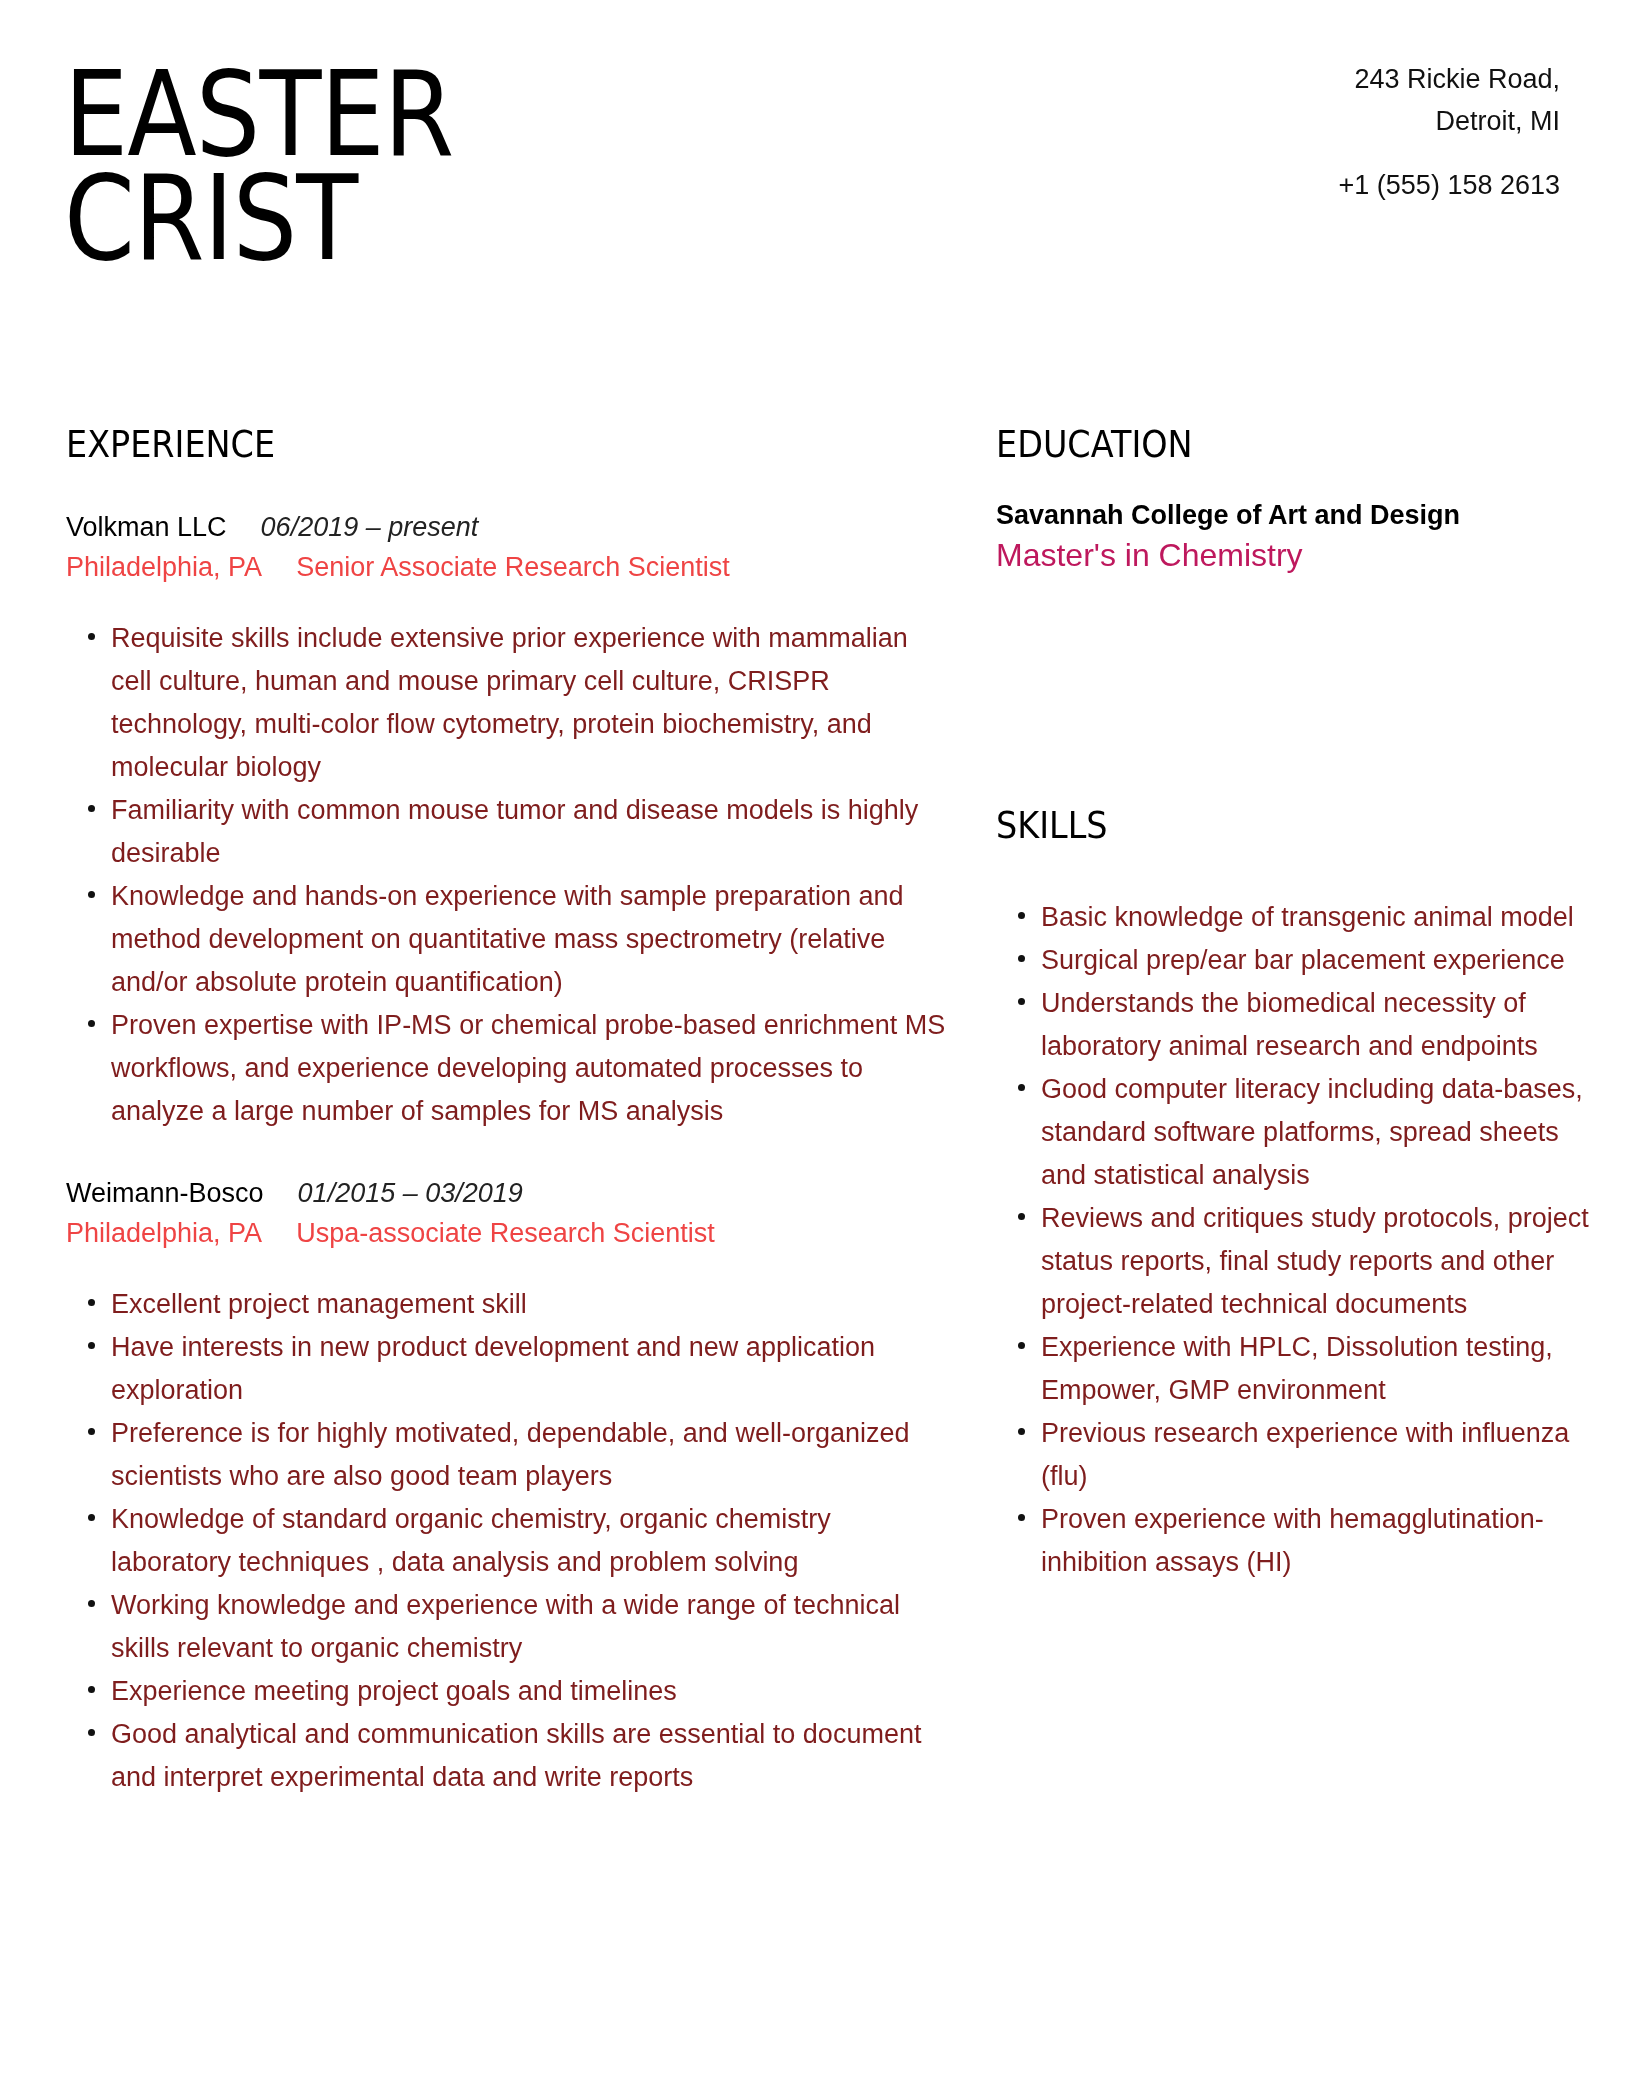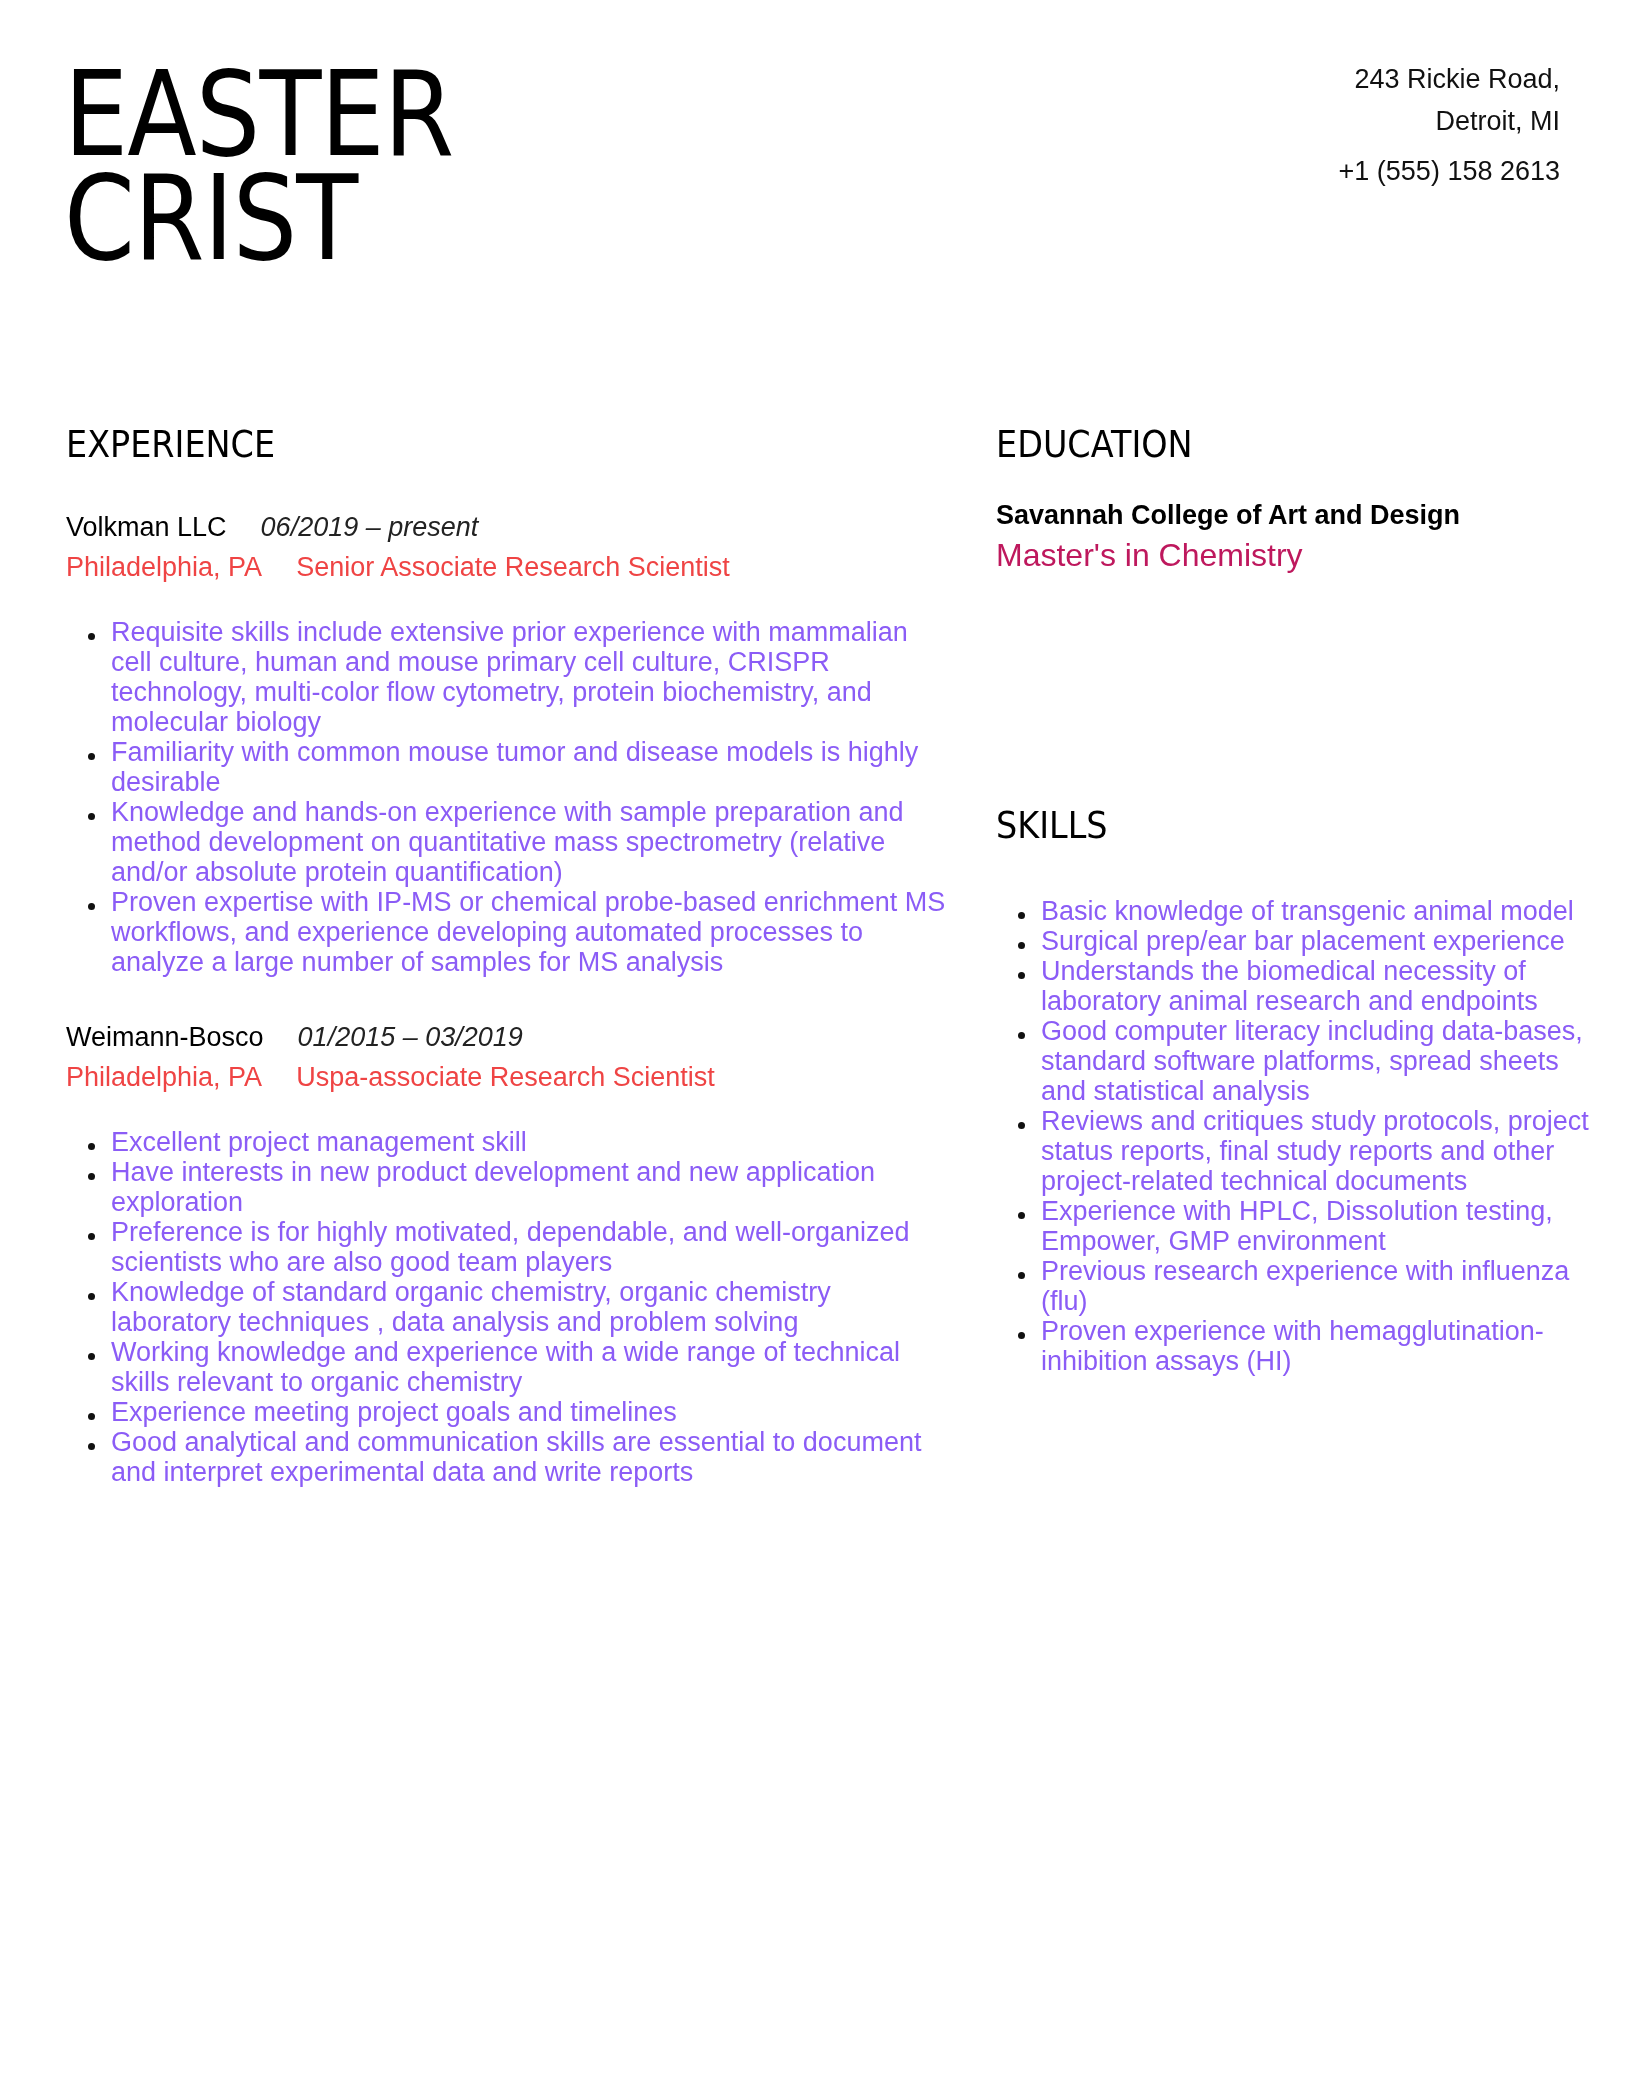--- a/index.html
+++ b/index.html
@@ -10,21 +10,21 @@
     position: absolute; left: 64px; top: 62px;
     font-family: "DejaVu Sans", "Liberation Sans", sans-serif;
     font-size: 118px; line-height: 104px; font-weight: 400;
     letter-spacing: -1px; transform: scaleX(0.86); transform-origin: left top;
     color: #000;
   }
   .contact {
     position: absolute; right: 72px; top: 58px; text-align: right;
     font-size: 27px; line-height: 42px; color: #111;
   }
-  .contact .phone { margin-top: 8px; }
+  .contact .phone { margin-top: 22px; }
 
   .col { position: absolute; top: 421px; }
   .col-left { left: 66px; width: 880px; }
   .col-right { left: 996px; width: 580px; }
 
   .section-title {
     font-family: "DejaVu Sans", "Liberation Sans", sans-serif;
     font-size: 38px; line-height: 46px; font-weight: 400; color: #000;
     transform: scaleX(0.88); transform-origin: left top; white-space: nowrap;
   }
@@ -33,21 +33,21 @@
   .job + .job { }
   .job-head { font-size: 27px; line-height: 40px; white-space: nowrap; }
   .company { font-weight: 400; color: #000; }
   .dates { font-style: italic; margin-left: 34px; color: #222; }
   .job-sub { font-size: 27px; line-height: 40px; white-space: nowrap; color: #ef4444; }
   .title { margin-left: 34px; }
 
   ul.bullets { list-style: none; margin-top: 30px; }
   ul.bullets li {
     position: relative; padding-left: 45px;
-    font-size: 27px; line-height: 30px; color: #8b5cf6;
+    font-size: 27px; line-height: 43px; color: #7f1d1d;
   }
   ul.bullets li::before {
     content: ""; position: absolute; left: 22px; top: 16px;
     width: 7px; height: 7px; border-radius: 50%; background: #111;
   }
 
   .edu { margin-top: 28px; }
   .school { font-size: 27px; line-height: 40px; font-weight: 700; color: #000; white-space: nowrap; }
   .degree { font-size: 32px; line-height: 40px; color: #be185d; }
 

